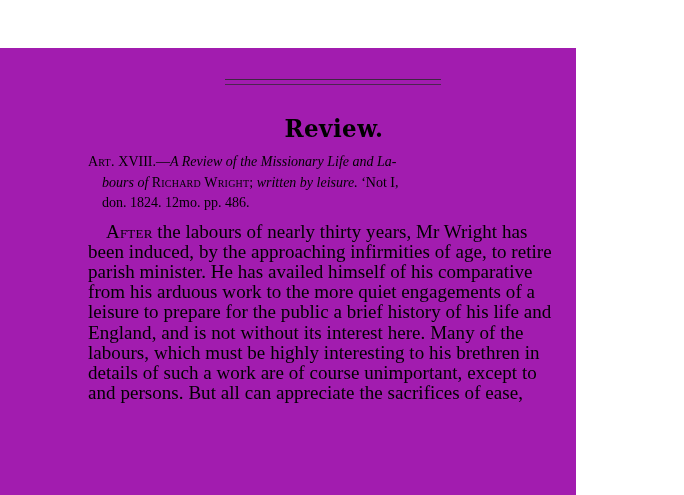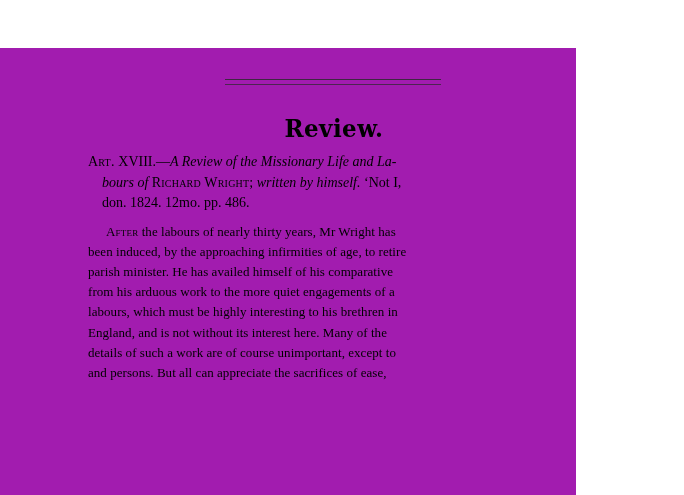--- a/index.html
+++ b/index.html
@@ -86,21 +86,21 @@
   }
   .sc {
     font-variant: small-caps;
     letter-spacing: 0.2px;
   }
   .it {
     font-style: italic;
   }
 
   .body-block {
-    font-size: 13px;
+    font-size: 19px;
     line-height: 20.2px;
   }
   .body-line {
     white-space: nowrap;
     letter-spacing: 0.05px;
   }
   .body-line.first {
     padding-left: 18px;
   }
 </style>
@@ -118,34 +118,35 @@
 
   <div id="heading">Review.</div>
 
   <div id="column">
 
     <div class="art-block">
       <div class="art-line">
         <span class="sc">Art. </span><span>XVIII.</span><span>—</span><span class="it">A Review of the Missionary Life and La-</span>
       </div>
       <div class="art-line cont">
-        <span class="it">bours of </span><span class="sc">Richard Wright</span><span>; </span><span class="it">written by himself.</span><span>   ‘Not I,</span>
+        <span class="it">bours of </span><span class="sc">Richard Wright</span><span>; </span><span class="it">written by leisure.</span><span>   ‘Not I,</span>
       </div>
       <div class="art-line cont">
         <span>don.  1824.  12mo.  pp. 486.</span>
       </div>
     </div>
 
     <div class="body-block">
       <div class="body-line first">
         <span class="sc">After</span><span> the labours of nearly thirty years, Mr Wright has</span>
       </div>
       <div class="body-line">been induced, by the approaching infirmities of age, to retire</div>
       <div class="body-line">parish minister.  He has availed himself of his comparative</div>
       <div class="body-line">from his arduous work to the more quiet engagements of a</div>
+      <div class="body-line">leisure to prepare for the public a brief history of his life and</div>
+      <div class="body-line">England, and is not without its interest here.  Many of the</div>
       <div class="body-line">labours, which must be highly interesting to his brethren in</div>
-      <div class="body-line">England, and is not without its interest here.  Many of the</div>
       <div class="body-line">details of such a work are of course unimportant, except to</div>
       <div class="body-line">and persons.  But all can appreciate the sacrifices of ease,</div>
     </div>
 
   </div>
 </div>
 
 </body></html>

